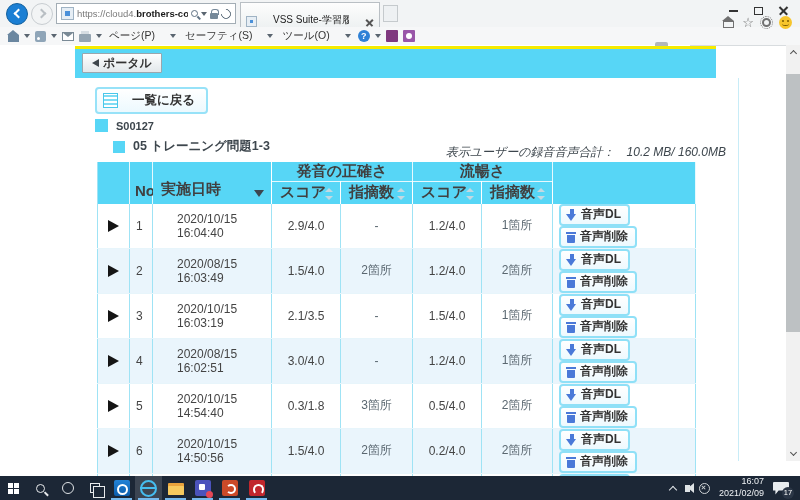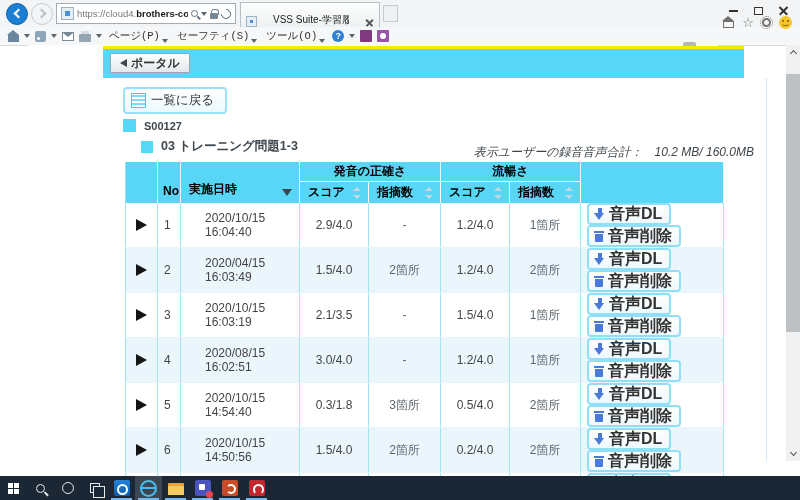--- a/index.html
+++ b/index.html
@@ -44,79 +44,79 @@
   .commandbar { position:absolute; top:27px; left:0; right:0; height:19px; background:#f6f7f8; border-bottom:1px solid #d8dcdf; display:flex; align-items:center; padding-left:8px; gap:5px; font-size:10.5px; color:#333; }
   .cb-ic { display:inline-block; flex:none; }
   .house { width:11px; height:7px; background:#6b87a0; position:relative; margin-top:4px; }
   .house::before { content:""; position:absolute; top:-5px; left:-1px; border-left:6.5px solid transparent; border-right:6.5px solid transparent; border-bottom:5px solid #6b87a0; }
   .rss { width:11px; height:11px; background:#8fa5b8; border-radius:2px; position:relative; }
   .rss::after { content:""; position:absolute; left:2px; bottom:2px; width:3px; height:3px; background:#fff; border-radius:50%; }
   .mail { width:12px; height:9px; background:#fff; border:1px solid #7a8a96; position:relative; }
   .mail::after { content:""; position:absolute; top:0; left:0; border-left:5px solid transparent; border-right:5px solid transparent; border-top:4px solid #7a8a96; }
   .print { width:12px; height:8px; background:#95a5b2; border-radius:1px; position:relative; margin-top:3px; }
   .print::before { content:""; position:absolute; top:-3px; left:2px; width:8px; height:3px; background:#d7dde2; }
-  .menu-item { display:flex; align-items:flex-end; gap:2px; padding:0 2px;font-family:Liberation Mono, monospace; }
+  .menu-item { display:flex; align-items:center; gap:15px; padding:0 2px; }
   .help { width:12px; height:12px; background:#2f81d6; border-radius:50%; color:#fff; font-size:9px; font-weight:bold; text-align:center; line-height:12px; }
   .help::after { content:"?"; }
   .pnote1 { width:12px; height:12px; background:#80397f; border-radius:1px; }
   .pnote2 { width:12px; height:12px; background:#9956a8; border-radius:1px; position:relative; }
   .pnote2::after { content:""; position:absolute; inset:3px; background:#fff; border-radius:50%; }
   .corner-icons { position:absolute; top:16px; right:8px; display:flex; gap:8px; align-items:center; z-index:5; }
   .house-o { width:11px; height:7px; border:1.5px solid #707070; margin-top:4px; position:relative; }
   .house-o::before { content:""; position:absolute; top:-6px; left:-2px; border-left:6.5px solid transparent; border-right:6.5px solid transparent; border-bottom:5px solid #707070; }
   .star { font-size:13px; color:#707070; line-height:13px; }
   .gear { width:9px; height:9px; border:2px solid #707070; border-radius:50%; position:relative; }
   .gear::after { content:""; position:absolute; inset:-4px; border:1.5px dotted #707070; border-radius:50%; }
   .smiley { width:13px; height:13px; background:#f7c52c; border-radius:50%; position:relative; }
   .smiley::before { content:""; position:absolute; top:4px; left:3px; width:2px; height:2px; background:#7a5a00; border-radius:50%; box-shadow:5px 0 0 #7a5a00; }
   .smiley::after { content:""; position:absolute; left:3px; top:5px; width:7px; height:4px; border-bottom:1.5px solid #7a5a00; border-radius:50%; }
 
   
-  .viewport { position:absolute; top:45px; left:0; width:690px; height:416px; background:#fff;margin-left:28px; }
+  .viewport { position:absolute; top:45px; left:0; width:690px; height:416px; background:#fff; }
   .notch { position:absolute; left:655px; top:-3px; width:13px; height:5px; background:#b3b7ba; border-radius:2px 2px 0 0; }
   .yellowline { position:absolute; left:75px; top:1px; width:641px; height:3px; background:var(--yellow); }
   .pagebar { position:absolute; left:75px; top:4px; width:641px; height:29px; background:var(--cyan); }
   .portal { position:absolute; left:7px; top:4px; height:20px; padding:0 9px; background:linear-gradient(#fdfefe,#e2e8eb); border:1px solid #9aa6ad; border-radius:1px; font-size:12px; font-weight:bold; color:#333; display:flex; align-items:center; gap:4px; cursor:default; font-family:inherit; }
   .tri-left { width:0; height:0; border-right:7px solid #3e464c; border-top:4.5px solid transparent; border-bottom:4.5px solid transparent; }
   .page-title { position:absolute; left:0; right:0; top:6px; text-align:center; font-size:15px; font-weight:bold; color:#454f57; }
   .frame { position:absolute; left:75px; top:33px; width:664px; height:383px; border-right:1px solid #c8ecf7; background:#fff; }
 
-  .backlist { position:absolute; left:20px; top:9px; height:27px; padding:0 11px 0 6px; border:2px solid #97e2f8; border-radius:4px; background:linear-gradient(#ffffff,#ecf9fe); font-size:12.5px; font-weight:normal; color:#333; display:flex; align-items:center; gap:5px; font-family:inherit; }
+  .backlist { position:absolute; left:20px; top:9px; height:27px; padding:0 11px 0 6px; border:2px solid #97e2f8; border-radius:4px; background:linear-gradient(#ffffff,#ecf9fe); font-size:12.5px; font-weight:bold; color:#333; display:flex; align-items:center; gap:14px; font-family:inherit; }
   .list-ic { width:15px; height:15px; border:1px solid #49c7ea; background:repeating-linear-gradient(to bottom,#fff 0 1px,#7fdcf4 1px 3px,#fff 3px 4px); }
   .crumb { position:absolute; display:flex; align-items:center; gap:8px; font-weight:bold; color:#3d464d; }
   .crumb .sq { width:13px; height:13px; background:var(--cyan); flex:none; }
   .crumb.lvl1 { left:20px; top:41px; font-size:11px; }
   .crumb.lvl2 { left:38px; top:60px; font-size:12.5px; }
   .crumb.lvl2 .sq { width:12px; height:12px; }
   .summary { position:absolute; right:12px; top:66px; font-size:12px; color:#3d464d;font-style:italic; }
 
   
   table.hist { position:absolute; left:22px; top:84px; width:598px; border-collapse:collapse; table-layout:fixed; border-left:1px solid #9fe3f5; }
-  .hist th { background:var(--cyan); color:#000000; font-size:12px; font-weight:bold; border-right:1px solid rgba(255,255,255,.85); }
+  .hist th { background:var(--cyan); color:#404040; font-size:15px; font-weight:bold; border-right:1px solid rgba(255,255,255,.85); }
   .hist thead tr.r1 th { height:19px; }
   .hist th.group { border-bottom:1px solid rgba(255,255,255,.85); text-align:center; }
   .hist th.span2 { vertical-align:bottom; padding-bottom:5px; }
   .hist th.c-no { text-align:left; padding-left:5px; }
   .hist th.c-dt { text-align:left; padding-left:8px; position:relative; }
   .hist tr.r2 th { height:22px; text-align:left; padding-left:8px; position:relative; }
   .sort-desc { position:absolute; right:7px; bottom:7px; width:0; height:0; border-left:5px solid transparent; border-right:5px solid transparent; border-top:7px solid #3c4650; }
   .sort-both { position:absolute; right:7px; bottom:4px; width:8px; height:12px; }
   .sort-both::before { content:""; position:absolute; top:0; left:0; border-left:4px solid transparent; border-right:4px solid transparent; border-bottom:4.5px solid #c3d9e2; }
   .sort-both::after { content:""; position:absolute; bottom:0; left:0; border-left:4px solid transparent; border-right:4px solid transparent; border-top:4.5px solid #c3d9e2; }
   .hist tbody td { height:28px; border-right:1px solid #9fe3f5; border-bottom:1px solid #e7f5fb; font-size:12px; color:#444; background:#fff; }
   .hist tbody tr:nth-child(even) td { background:var(--rowalt); }
   .hist tbody tr:last-child td { border-bottom:1px solid #9fe3f5; }
   .hist td.c-no { padding-left:6px; }
   .hist td.c-dt { padding-left:24px; }
   .hist td.num { text-align:center; }
   .hist td.gray { color:#5a6770; }
   .playbtn { background:none; border:none; display:block; margin:0 auto; cursor:default; }
   .play-tri { display:block; width:0; height:0; border-left:11px solid #151515; border-top:6.5px solid transparent; border-bottom:6.5px solid transparent; }
   .hist td.c-act { padding-left:6px; }
-  .act-btn { height:22px; display:inline-flex; align-items:center; gap:4px; padding:0 7px 0 5px; border:2px solid #8fe0f7; border-radius:4px; background:linear-gradient(#ffffff,#edf9fe); font-size:16px; font-weight:bold; color:#333; margin-right:5px; font-family:inherit; }
+  .act-btn { height:22px; display:inline-flex; align-items:center; gap:4px; padding:0 7px 0 5px; border:2px solid #8fe0f7; border-radius:4px; background:linear-gradient(#ffffff,#edf9fe); font-size:12px; font-weight:bold; color:#333; margin-right:5px; font-family:inherit; }
   .dl-ic { position:relative; width:11px; height:12px; }
   .dl-ic::before { content:""; position:absolute; left:3.5px; top:0; width:4px; height:5px; background:var(--btnblue); }
   .dl-ic::after { content:""; position:absolute; left:0; top:5px; border-left:5.5px solid transparent; border-right:5.5px solid transparent; border-top:7px solid var(--btnblue); }
   .trash-ic { position:relative; width:10px; height:12px; }
   .trash-ic::before { content:""; position:absolute; left:0; top:1px; width:10px; height:2px; background:var(--btnblue); }
   .trash-ic::after { content:""; position:absolute; left:1px; top:4px; width:8px; height:8px; background:var(--btnblue); border-radius:0 0 1px 1px; }
 
   
   .scrollbar { position:absolute; top:45px; right:0; width:14px; height:416px; background:#f1f1f1; }
   .sb-btn { position:absolute; left:0; width:14px; height:15px; display:flex; align-items:center; justify-content:center; }
@@ -261,21 +261,21 @@
       <button class="backlist">
         <span class="list-ic"></span>
         <span>一覧に戻る</span>
       </button>
       <div class="crumb lvl1">
         <span class="sq"></span>
         <span>S00127</span>
       </div>
       <div class="crumb lvl2">
         <span class="sq"></span>
-        <span>03 トレーニング問題1-3</span>
+        <span>05 トレーニング問題1-3</span>
       </div>
       <div class="summary">表示ユーザーの録音音声合計：　10.2 MB/ 160.0MB</div>
 
       <table class="hist">
         <colgroup>
           <col style="width:32px">
             <col style="width:23px">
             <col style="width:119px">
             <col style="width:69px">
           <col style="width:72px">
@@ -324,21 +324,21 @@
     </td>
   </tr>
 
   <tr>
     <td class="c-play">
                 <button class="playbtn">
                   <span class="play-tri"></span>
                 </button>
               </td>
     <td class="c-no">2</td>
-    <td class="c-dt">2020/04/15 16:03:49</td>
+    <td class="c-dt">2020/08/15 16:03:49</td>
     <td class="num">1.5/4.0</td>
     <td class="num gray">2箇所</td>
     <td class="num">1.2/4.0</td>
     <td class="num gray">2箇所</td>
     <td class="c-act">
       <button class="act-btn">
                   <span class="dl-ic"></span>
                   <span>音声DL</span>
                 </button>
       <button class="act-btn">
@@ -507,14 +507,27 @@
       </div>
     <div class="tb-slot running">
         <span class="app teams"></span>
       </div>
     <div class="tb-slot running">
         <span class="app ppt"></span>
       </div>
     <div class="tb-slot running">
         <span class="app acrobat"></span>
       </div>
+    <div class="tb-right">
+      <span class="tray-chevron"></span>
+      <span class="tray-volume"></span>
+      <span class="tray-status"></span>
+      <div class="clock">
+        <div>16:07</div>
+        <div>2021/02/09</div>
+      </div>
+      <div class="action-center">
+        <span class="ac-icon"></span>
+        <span class="ac-badge">17</span>
+      </div>
+    </div>
   </div>
 </div>
 
 </body></html>

